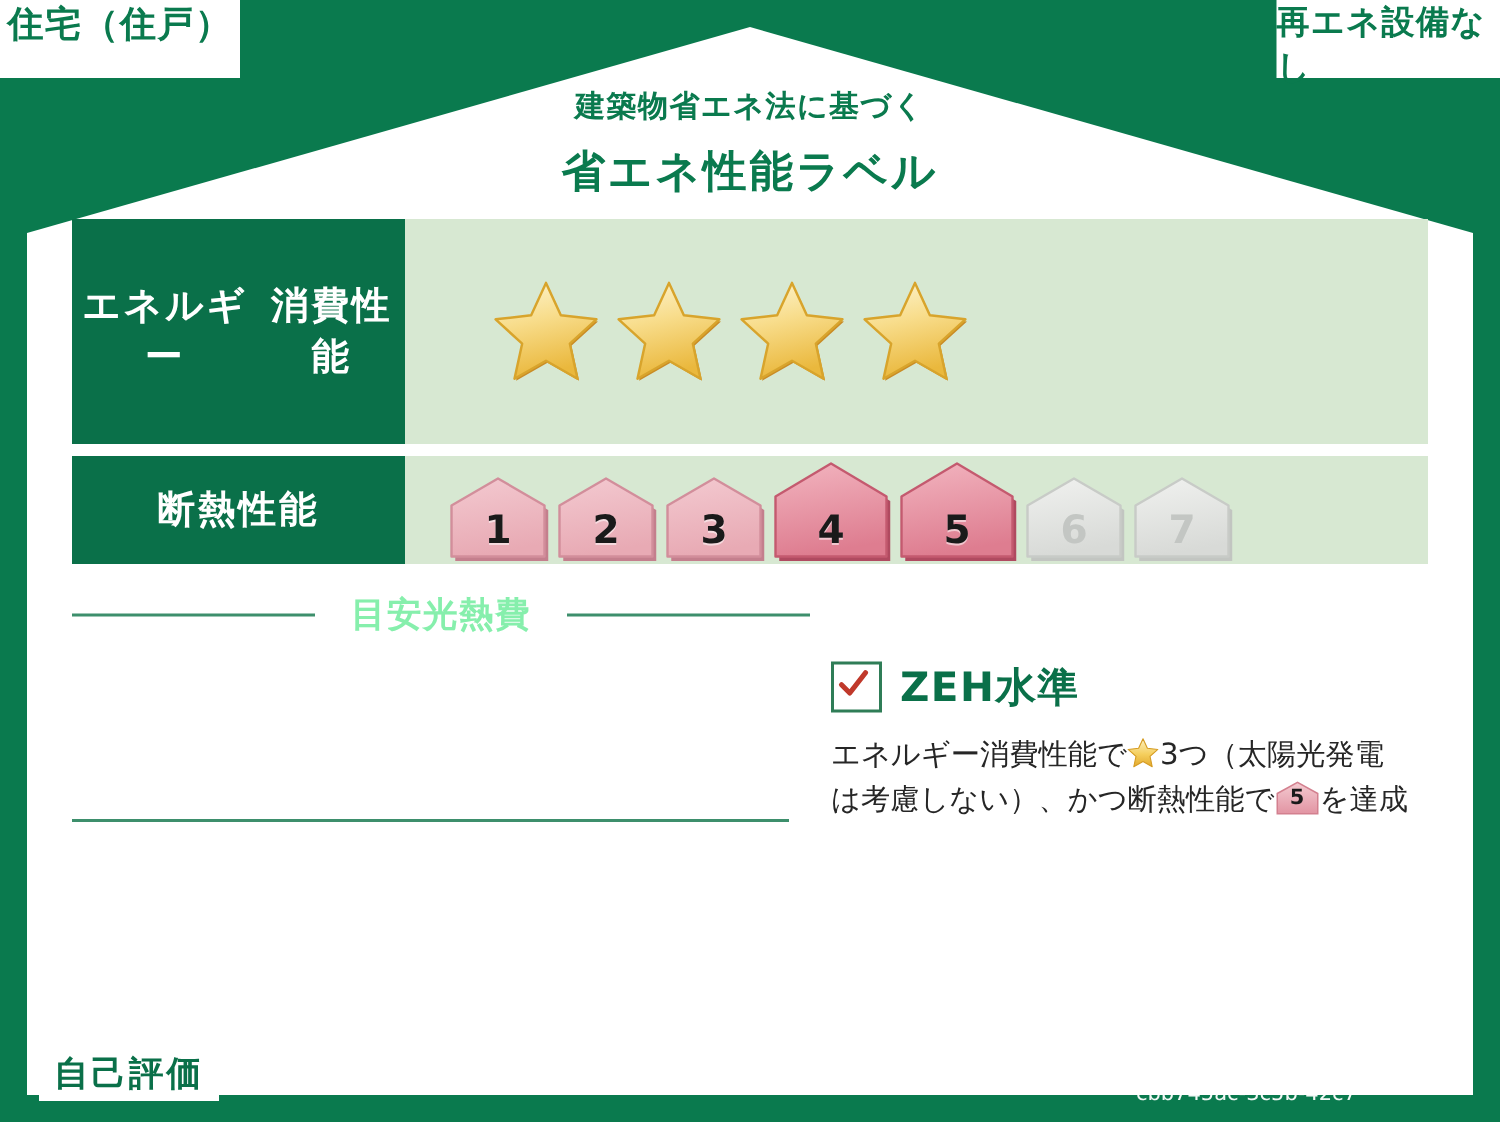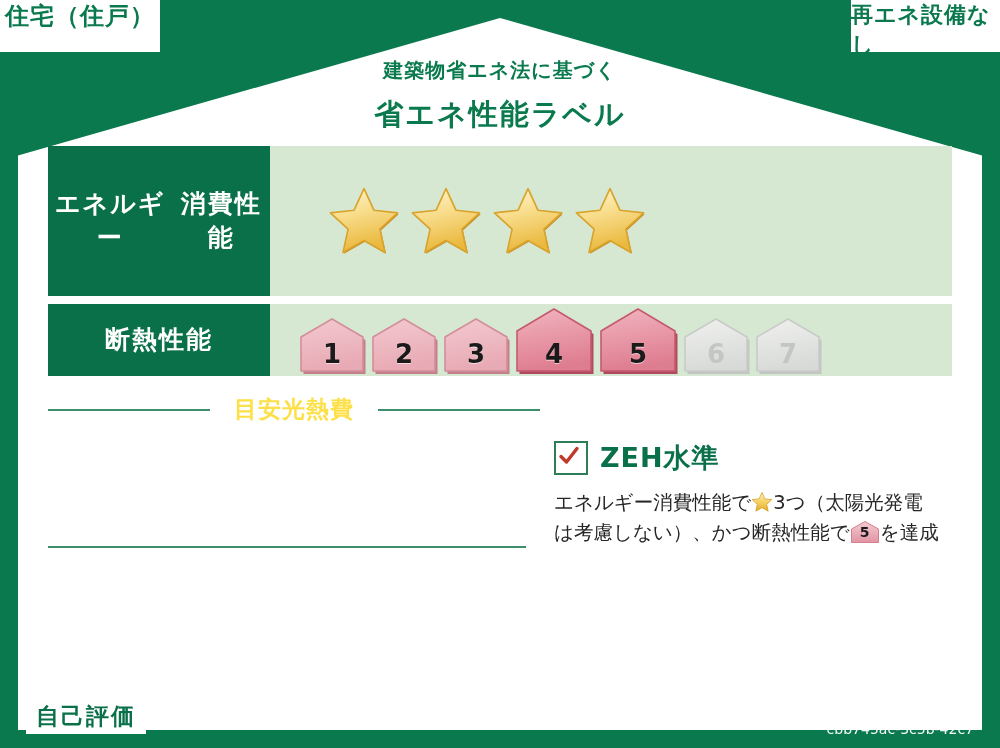--- a/index.html
+++ b/index.html
@@ -113,21 +113,21 @@
   
   .lower{
     display:flex;
     margin-top:6px;
   }
   .lower-left{flex:0 0 492px;position:relative;}
   .lower-right{flex:1 1 auto;position:relative;padding-left:14px;}
 
   .cost-head{
     display:flex;align-items:center;gap:24px;
-    color:#fde047;font-weight:bold;font-size:23px;letter-spacing:1px;
+    color:#86efac;font-weight:bold;font-size:23px;letter-spacing:1px;
     margin-top:10px;
   }
   .cost-head .rule{flex:1 1 auto;height:2px;background:#3d8f6c;}
   .cost-head .txt{white-space:nowrap;}
   .cost-value{
     text-align:center;
     color:#0a7049;
     font-weight:bold;
     font-size:42px;
     letter-spacing:3px;
@@ -185,21 +185,21 @@
     padding-left:26px;
   }
   .self-badge{
     background:#ffffff;color:#0a7049;
     font-weight:bold;font-size:23px;letter-spacing:2px;
     padding:3px 10px 4px;
     line-height:1.2;
   }
   .addr{font-size:16px;letter-spacing:0px;}
   .footer-right{
-    margin-left:auto;padding-right:26px;text-align:right;line-height:1.25;
+    margin-left:auto;padding-right:26px;line-height:1.25;
   }
   .eval-date{font-size:19px;font-weight:500;}
   .eval-id{font-size:14px;opacity:.95;margin-top:2px;}
 </style>
 </head>
 <body>
 
 <div class="label-root">
 
   <div class="house-body">

